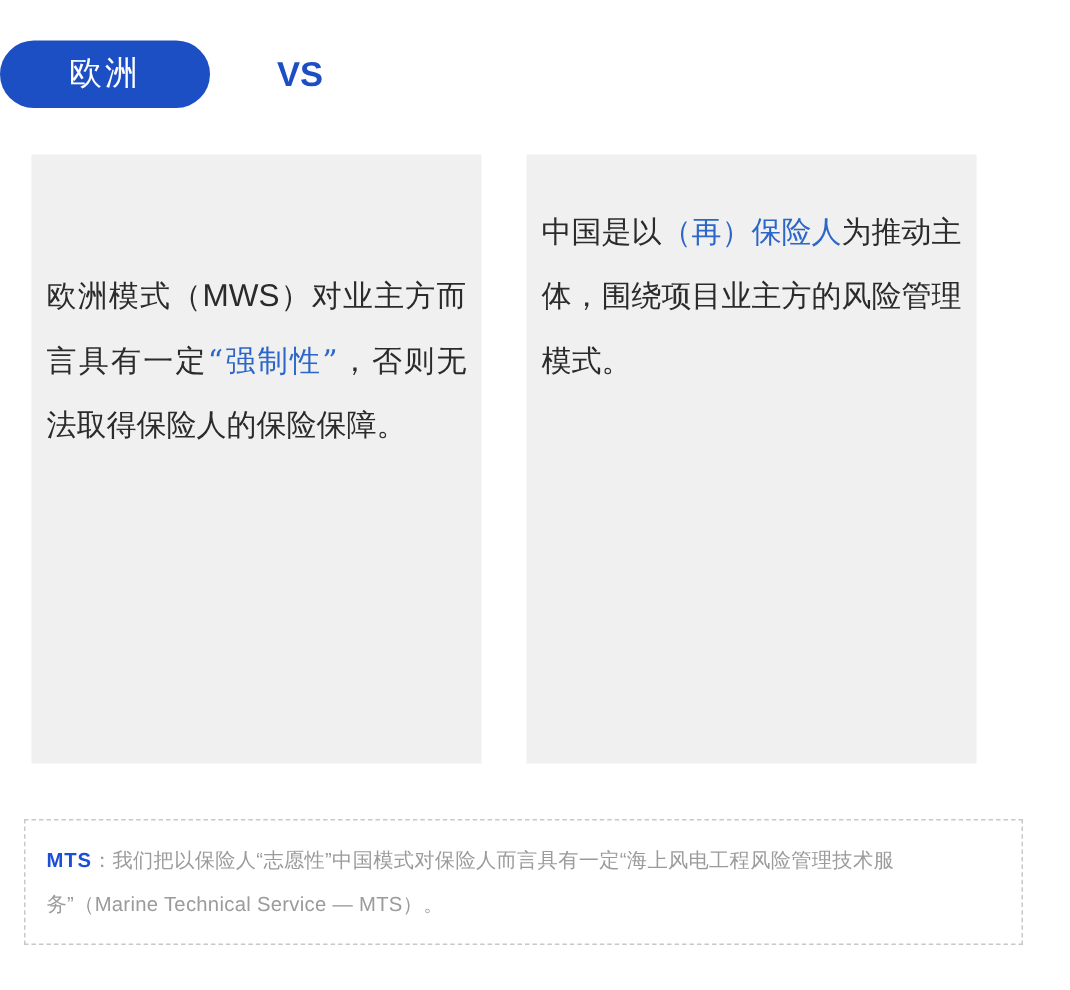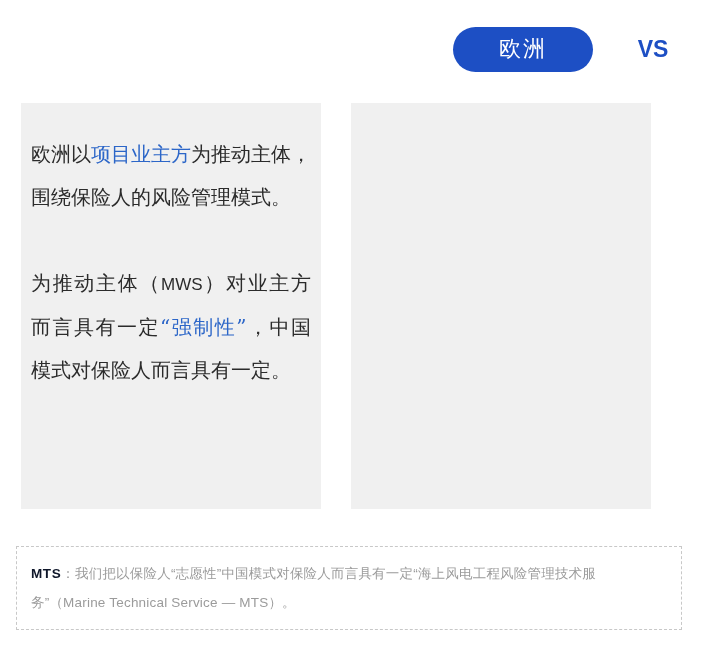--- a/index.html
+++ b/index.html
@@ -17,21 +17,21 @@
 
   
   .header-row {
     position: absolute;
     left: 0;
     top: 0;
     width: 713px;
     height: 98px;
     display: flex;
     align-items: center;
-    justify-content: flex-end;
+    justify-content: flex-start;
   }
   .pill {
     width: 140px;
     height: 45px;
     border-radius: 23px;
     background: #1d4fc4;
     color: #ffffff;
     display: flex;
     align-items: center;
     justify-content: center;
@@ -76,21 +76,21 @@
     color: #2b2b2b;
     text-align: justify;
     text-justify: inter-character;
   }
   .card p.second { margin-top: 43px; }
   .hl {
     color: #2c66c8;
   }
   .latin {
     font-family: "Liberation Sans", "DejaVu Sans", sans-serif;
-    font-size: 17px;
+    font-size: 21px;
   }
 
   
   .footnote {
     position: absolute;
     left: 16px;
     top: 546px;
     width: 666px;
     height: 84px;
     border: 1px dashed #c8c8c8;
@@ -100,41 +100,41 @@
   .footnote p {
     margin: 0;
     font-size: 13.5px;
     line-height: 29px;
     color: #9b9b9b;
     font-family: "Liberation Sans", "DejaVu Sans", sans-serif;
     letter-spacing: 0.2px;
   }
   .footnote .tag {
     font-weight: bold;
-    color: #0f172a;
+    color: #1d4ed8;
     letter-spacing: 0.6px;
   }
 </style>
 </head>
 <body>
 
 <div class="header-row">
   <div class="pill pill-left">欧洲</div>
   <div class="vs-label">VS</div>
 </div>
 
 <div class="cards-row">
 
   <div class="card">
-    <p><span>欧洲以</span><span class="hl">项目业主方</span><span>为推动主体，围绕保险人的风险管理模式。</span></p>
 
-    <p class="second"><span>为推动主体（</span><span class="latin">MWS</span><span>）对业主方而言具有一定</span><span class="hl">“强制性”</span><span>，中国模式对保险人而言具有一定。</span></p>
+    <p class="second"><span>欧洲模式（</span><span class="latin">MWS</span><span>）对业主方而言具有一定</span><span class="hl">“强制性”</span><span>，否则无法取得保险人的保险保障。</span></p>
   </div>
 
   <div class="card">
+    <p><span>中国是以</span><span class="hl">（再）保险人</span><span>为推动主体，围绕项目业主方的风险管理模式。</span></p>
 
   </div>
 
 </div>
 
 <div class="footnote">
   <p><span class="tag">MTS</span><span>：</span><span>我们把以保险人“志愿性”中国模式对保险人而言具有一定“海上风电工程风险管理技术服务”（Marine Technical Service — MTS）。</span></p>
 </div>
 
 </body></html>

